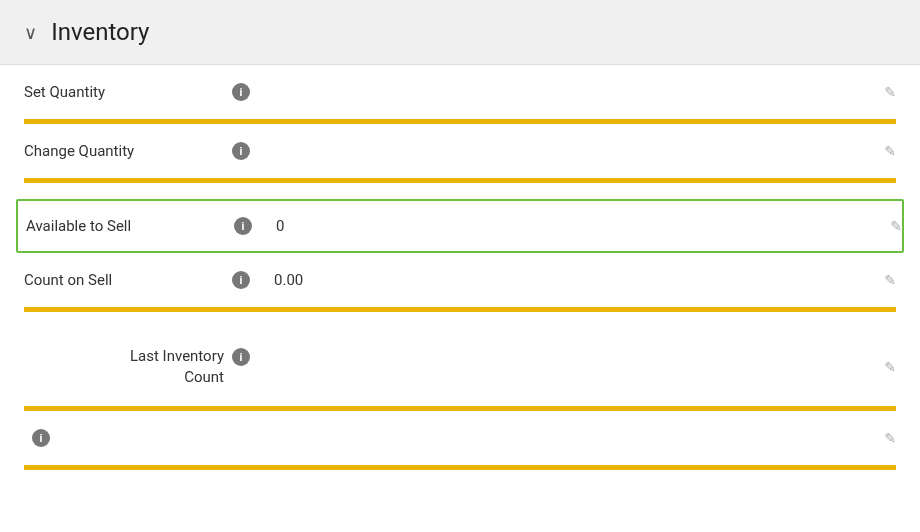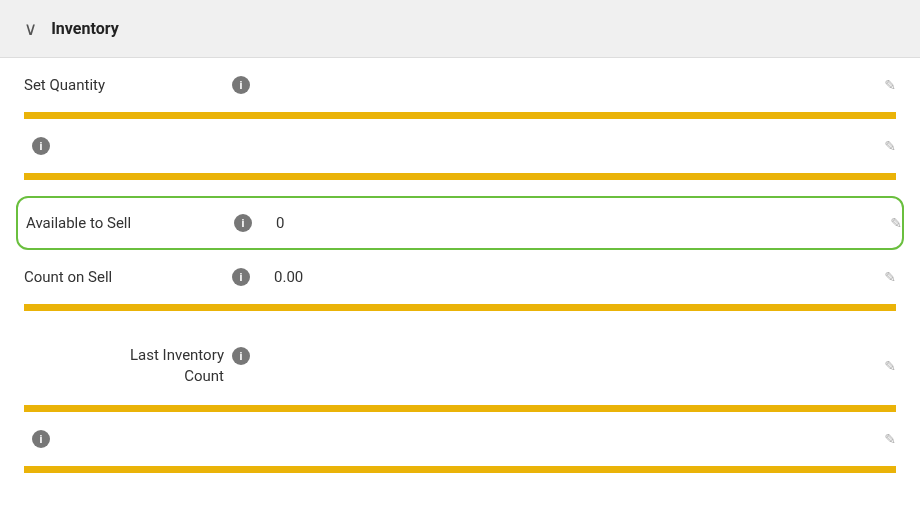--- a/index.html
+++ b/index.html
@@ -31,41 +31,41 @@
       border-bottom: 1px solid #ddd;
     }
 
     .chevron-icon {
       margin-right: 14px;
       font-size: 18px;
       color: #555;
     }
 
     .section-title {
-      font-size: 16px;
-      font-weight: 700;
+      font-size: 24px;
+      font-weight: 400;
       color: #222;
     }
 
     
     .rows-container {
       padding: 0 24px;
     }
 
     .row {
       display: flex;
       align-items: center;
       padding: 18px 0;
-      border-bottom: 7px solid #eab308;
+      border-bottom: 5px solid #eab308;
       position: relative;
     }
 
     .row.highlighted {
       border: 2px solid #6abf3e;
-      border-radius: 12px;
+      border-radius: 2px;
       margin: 0 -8px;
       padding: 16px 8px;
     }
 
     .row-spacer {
       height: 16px;
     }
 
     .row-label {
       font-size: 15px;
@@ -130,20 +130,21 @@
       <div class="label-info-wrap">
         <span class="row-label">Set Quantity</span>
         <span class="info-icon">i</span>
       </div>
       <span class="row-value"></span>
       <span class="edit-icon">✎</span>
     </div>
 
     <div class="row">
       <div class="label-info-wrap">
+        <span class="row-label">Change Quantity</span>
         <span class="info-icon">i</span>
       </div>
       <span class="row-value"></span>
       <span class="edit-icon">✎</span>
     </div>
 
     <div class="row-spacer"></div>
 
     <div class="row highlighted">
       <div class="label-info-wrap">

